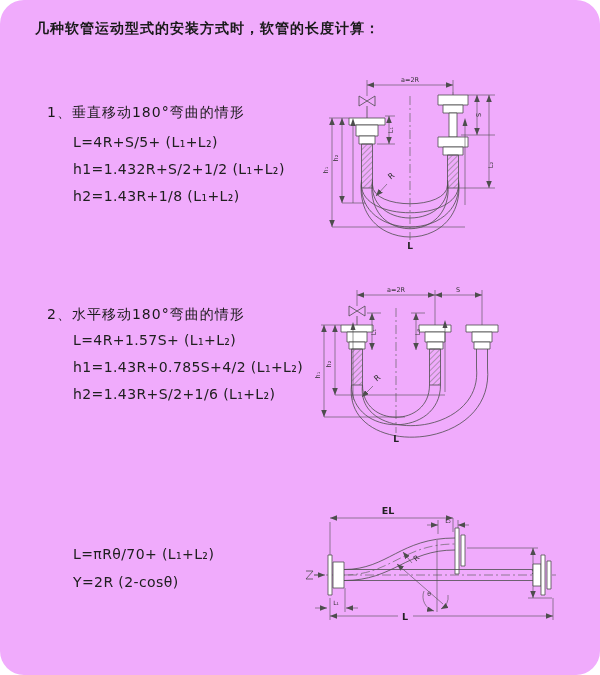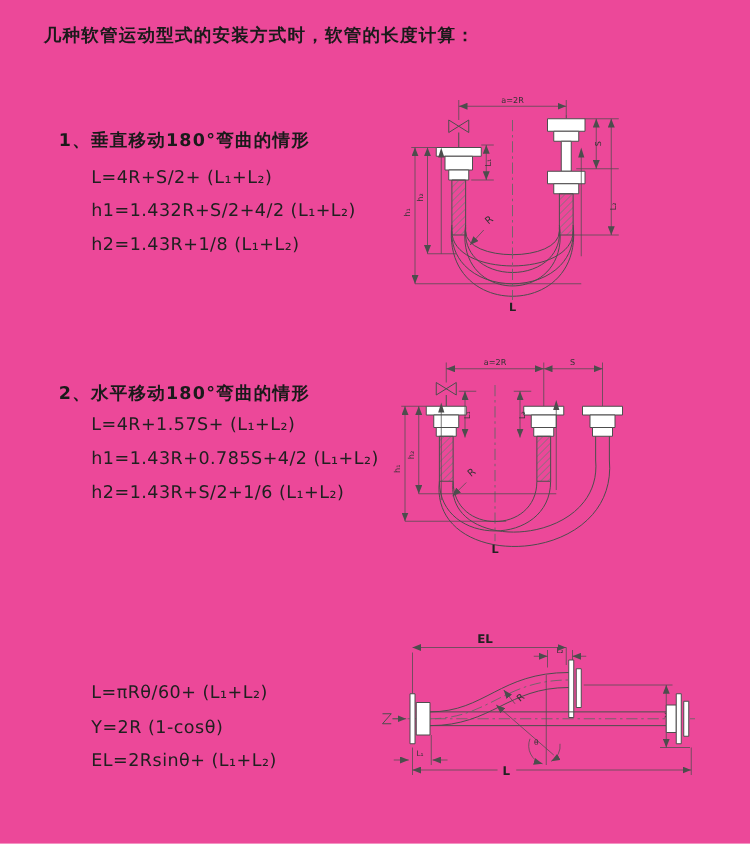--- a/index.html
+++ b/index.html
@@ -1,48 +1,47 @@
 <!DOCTYPE html>
 <html><head>
 <meta charset="utf-8">
 <style>
   html,body{margin:0;padding:0;background:#ffffff;}
-  #page{position:relative;width:600px;height:675px;background:#ec4899;overflow:hidden;
-        font-family:"DejaVu Sans","Liberation Sans",sans-serif;color:#1a1a1a;}
+  #page{position:relative;width:600px;height:675px;background:#f0abfc;overflow:hidden;
+        font-family:"DejaVu Sans","Liberation Sans",sans-serif;color:#1a1a1a;border-radius:24px;}
   .title{position:absolute;font-size:14px;font-weight:bold;letter-spacing:1px;white-space:nowrap;}
-  .heading{position:absolute;font-size:14px;font-weight:bold;letter-spacing:1px;white-space:nowrap;}
+  .heading{position:absolute;font-size:14px;font-weight:normal;letter-spacing:1px;white-space:nowrap;}
   .formula{position:absolute;font-size:14px;font-weight:normal;letter-spacing:.4px;white-space:nowrap;color:#202020;}
   svg{position:absolute;overflow:visible;}
   svg *{vector-effect:non-scaling-stroke;}
   .ln{stroke:#4d4d4d;stroke-width:0.8;fill:none;}
   .dim{stroke:#4d4d4d;stroke-width:0.6;fill:none;}
   .cl{stroke:#666;stroke-width:0.7;fill:none;stroke-dasharray:9 3 2 3;}
   .dt{font-size:6.5px;fill:#333;font-family:"DejaVu Sans",sans-serif;}
   .fit{fill:#ffffff;stroke:#4d4d4d;stroke-width:0.8;}
 </style>
 </head>
 <body>
 
 <div id="page">
 
   <div class="title" style="left:35px;top:20px">几种软管运动型式的安装方式时，软管的长度计算：</div>
 
   <div class="heading" style="left:47px;top:104px">1、垂直移动180°弯曲的情形</div>
-  <div class="formula" style="left:73px;top:134px">L=4R+S/2+ (L₁+L₂)</div>
-  <div class="formula" style="left:73px;top:161px">h1=1.432R+S/2+4/2 (L₁+L₂)</div>
+  <div class="formula" style="left:73px;top:134px">L=4R+S/5+ (L₁+L₂)</div>
+  <div class="formula" style="left:73px;top:161px">h1=1.432R+S/2+1/2 (L₁+L₂)</div>
   <div class="formula" style="left:73px;top:188px">h2=1.43R+1/8 (L₁+L₂)</div>
 
   <div class="heading" style="left:47px;top:306px">2、水平移动180°弯曲的情形</div>
   <div class="formula" style="left:73px;top:332px">L=4R+1.57S+ (L₁+L₂)</div>
   <div class="formula" style="left:73px;top:359px">h1=1.43R+0.785S+4/2 (L₁+L₂)</div>
   <div class="formula" style="left:73px;top:386px">h2=1.43R+S/2+1/6 (L₁+L₂)</div>
 
-  <div class="formula" style="left:73px;top:546px">L=πRθ/60+ (L₁+L₂)</div>
-  <div class="formula" style="left:73px;top:574px">Y=2R (1-cosθ)</div>
-  <div class="formula" style="left:73px;top:601px">EL=2Rsinθ+ (L₁+L₂)</div>
+  <div class="formula" style="left:73px;top:546px">L=πRθ/70+ (L₁+L₂)</div>
+  <div class="formula" style="left:73px;top:574px">Y=2R (2-cosθ)</div>
 
   <svg style="left:305px;top:70px" width="290" height="195" viewBox="0 0 290 195">
     <defs>
       <marker id="ar" viewBox="0 0 10 8" refX="10" refY="4" markerWidth="7" markerHeight="5.6" orient="auto-start-reverse" markerUnits="userSpaceOnUse">
         <path d="M0,0 L10,4 L0,8 Z" fill="#4d4d4d"></path>
       </marker>
       <pattern id="hatch" width="4" height="4" patternUnits="userSpaceOnUse" patternTransform="rotate(45)">
         <line x1="0" y1="0" x2="0" y2="4" stroke="#777" stroke-width="1.1"></line>
       </pattern>
     </defs>

